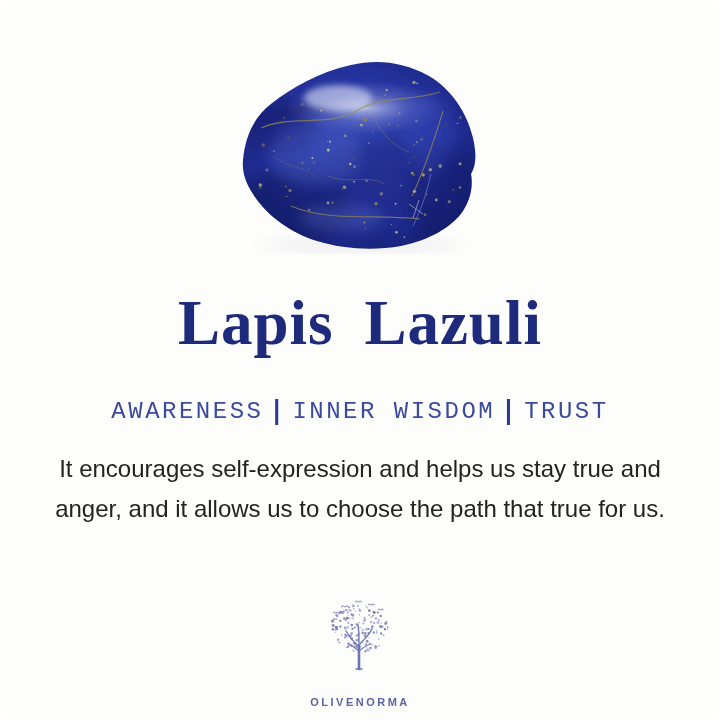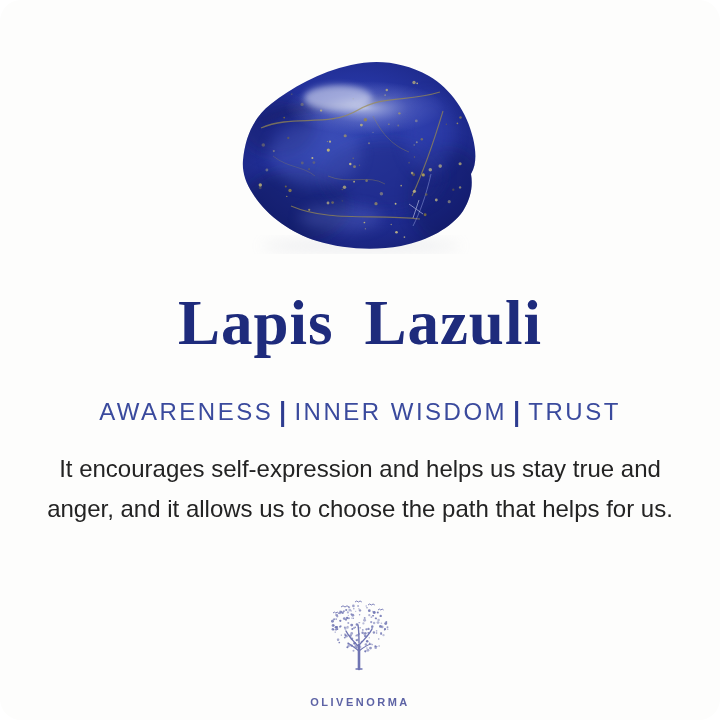--- a/index.html
+++ b/index.html
@@ -24,21 +24,21 @@
     font-size:63px;
     line-height:78px;
     letter-spacing:1px;
     word-spacing:14px;
     color:#1e2b7c;
   }
   
   .traits{
     position:absolute;top:397px;left:0;width:720px;
     text-align:center;
-    font-family:Liberation Sans, sans-serif;
+    font-family:Liberation Mono, monospace;
     font-size:24px;
     line-height:30px;
     letter-spacing:2.5px;
     color:#3a4a9d;
     white-space:nowrap;
   }
   .traits .bar{
     font-weight:700;
     color:#2d3c90;
     padding:0 6px;
@@ -214,21 +214,21 @@
       </g>
     </svg>
   </div>
 
   <div class="page-title">Lapis Lazuli</div>
 
   <div class="traits"><span>AWARENESS</span><span class="bar">|</span><span>INNER WISDOM</span><span class="bar">|</span><span>TRUST</span></div>
 
   <div class="description">
     <div class="line">It encourages self-expression and helps us stay true and</div>
-    <div class="line">anger, and it allows us to choose the path that helps for us.</div>
+    <div class="line">anger, and it allows us to choose the path that true for us.</div>
   </div>
 
   <div class="brand">
     <svg width="78" height="72" viewBox="0 0 78 72">
       <g stroke="#6f74b2" fill="none" stroke-linecap="round">
 
         <path d="M38,70 C38,62 38,54 38,46" stroke-width="2.6"></path>
         <path d="M35,70 L41,70" stroke-width="1.4"></path>
         <path d="M38,48 C32,42 28,38 25,32" stroke-width="1.4"></path>
         <path d="M38,46 C44,40 48,36 51,30" stroke-width="1.4"></path>

